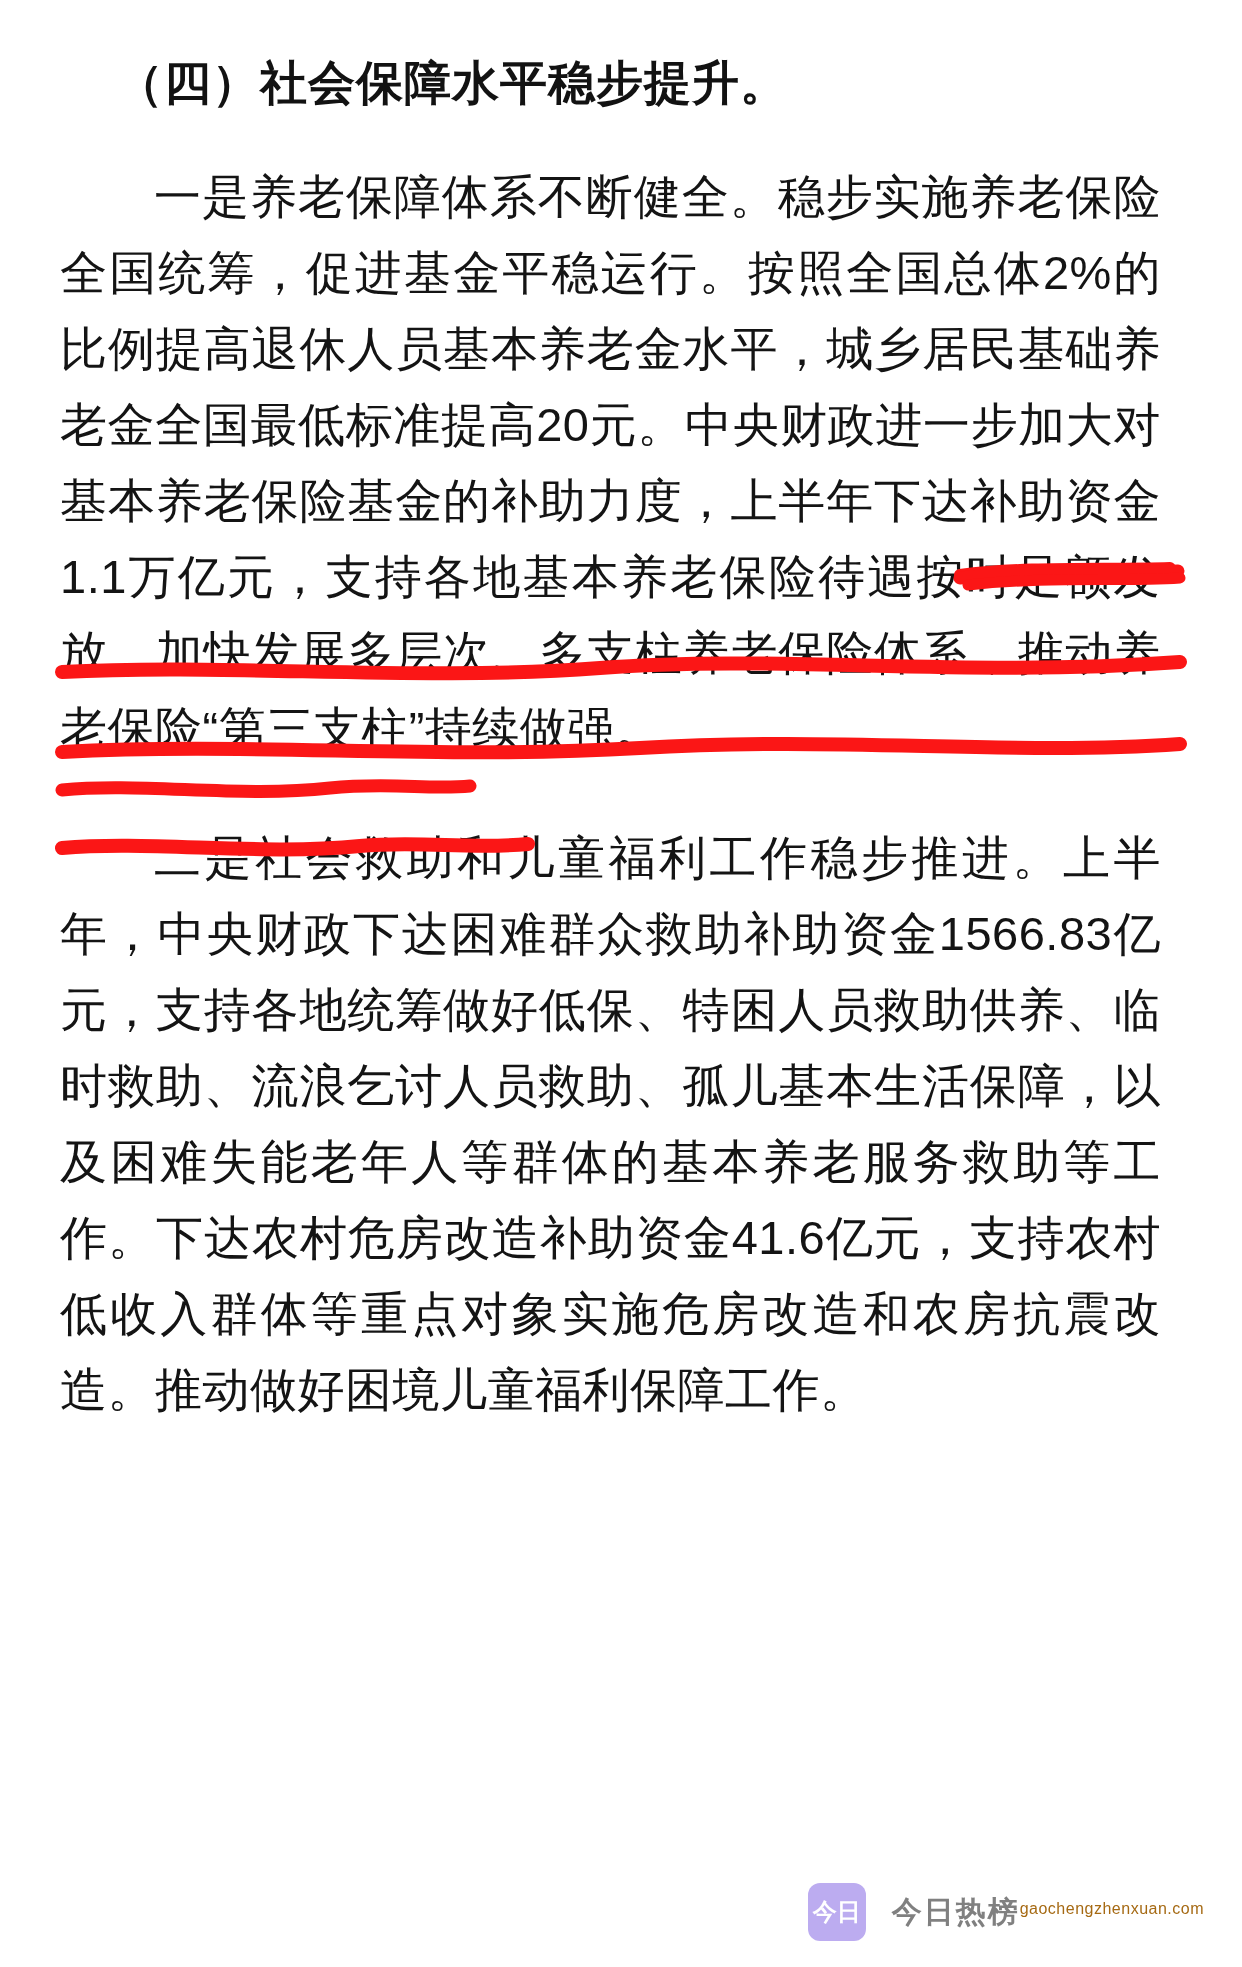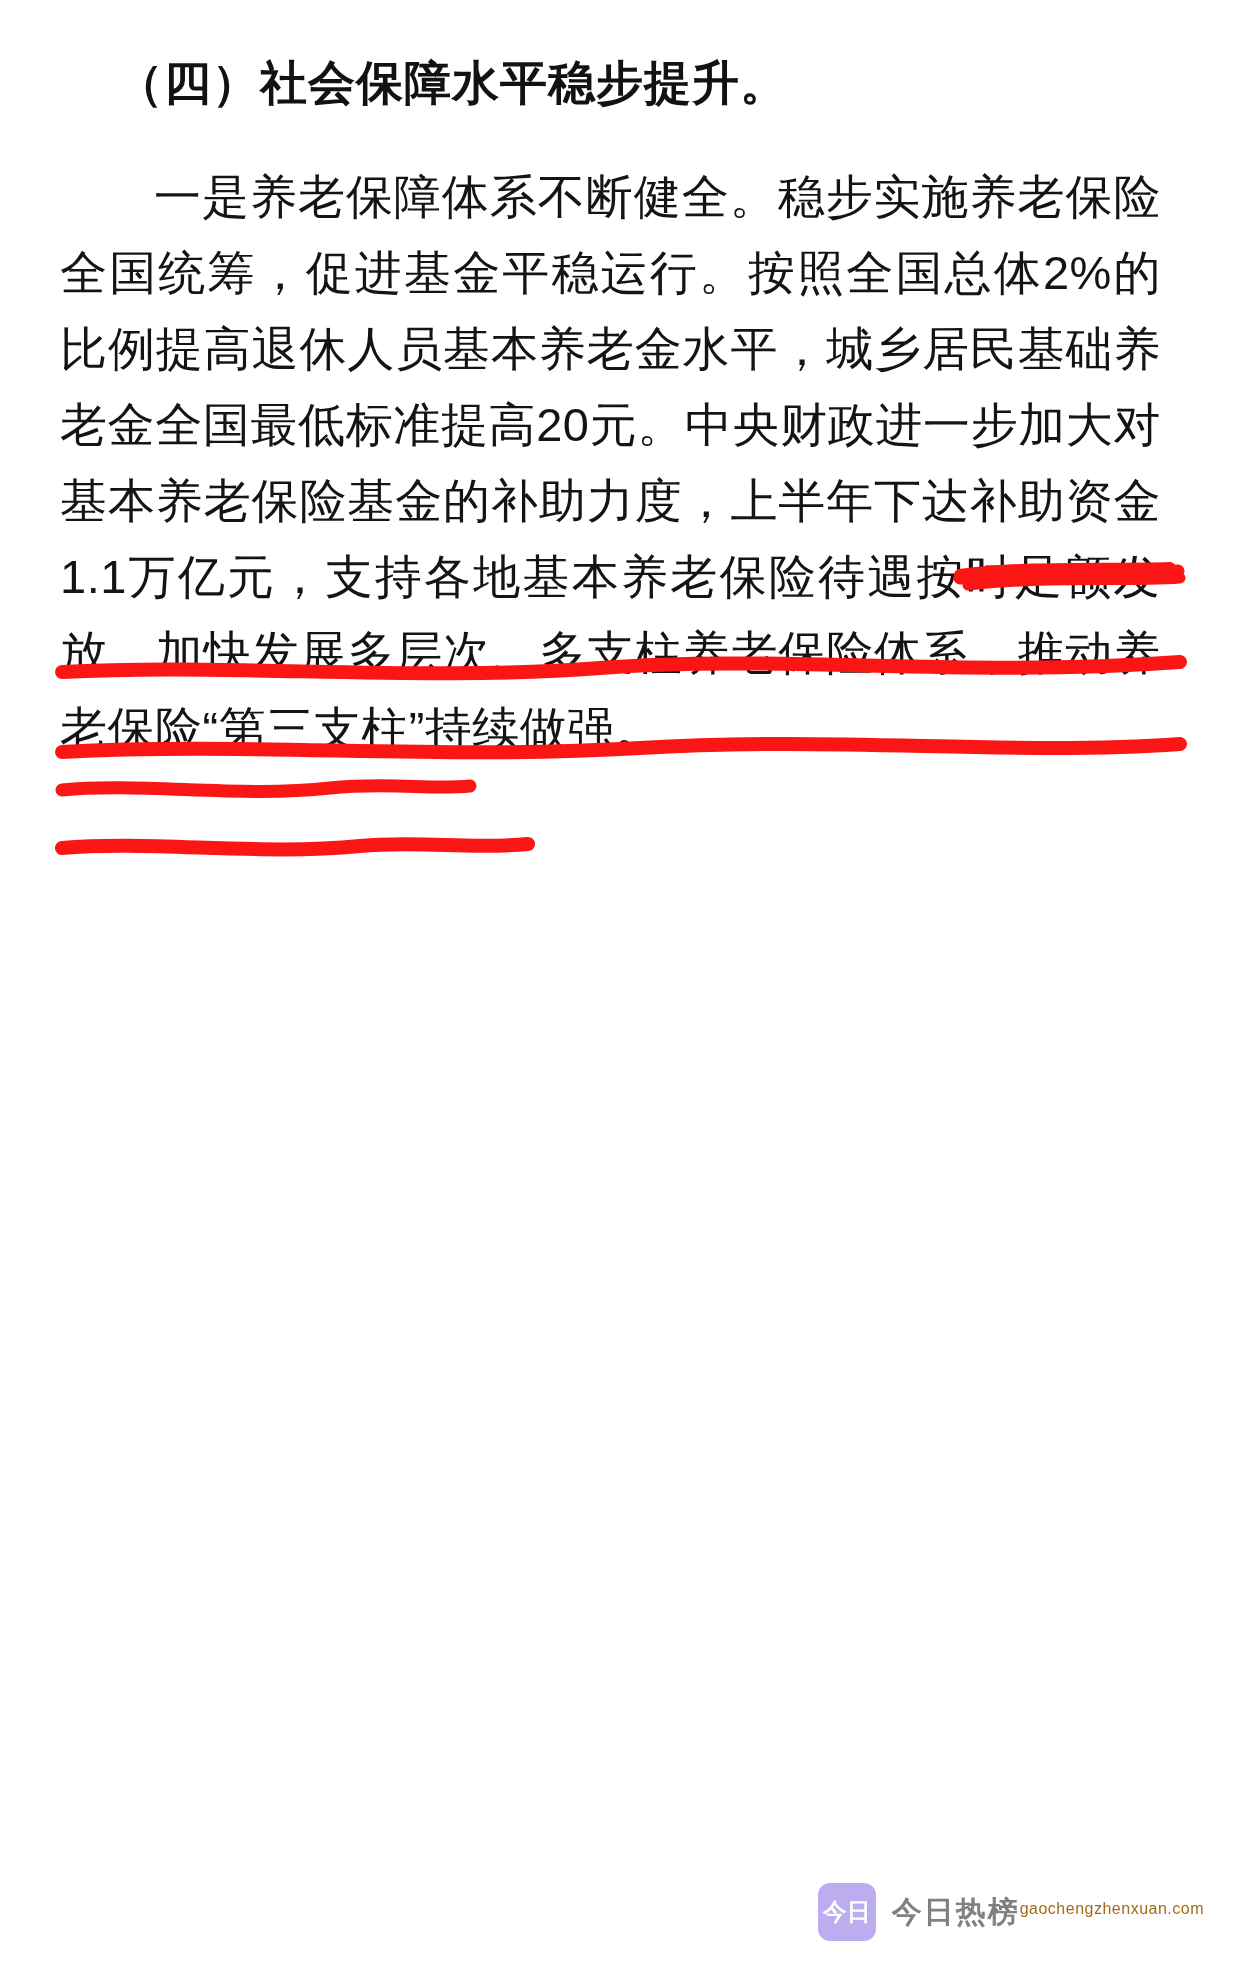--- a/index.html
+++ b/index.html
@@ -51,21 +51,21 @@
     height: 1967px;
     pointer-events: none;
     z-index: 5;
   }
   .watermark {
     position: absolute;
     right: 38px;
     bottom: 26px;
     display: flex;
     align-items: center;
-    gap: 16px;
+    gap: 26px;
     opacity: 0.95;
     z-index: 6;
   }
   .wm-badge {
     width: 58px;
     height: 58px;
     border-radius: 12px;
     background: #b9a8f0;
     color: #ffffff;
     font-size: 24px;
@@ -96,20 +96,21 @@
 </style>
 </head>
 <body>
 
 <div class="page">
 
   <h1 class="doc-heading">（四）社会保障水平稳步提升。</h1>
 
   <p class="doc-para">一是养老保障体系不断健全。稳步实施养老保险全国统筹，促进基金平稳运行。按照全国总体2%的比例提高退休人员基本养老金水平，城乡居民基础养老金全国最低标准提高20元。中央财政进一步加大对基本养老保险基金的补助力度，上半年下达补助资金1.1万亿元，支持各地基本养老保险待遇按时足额发放。加快发展多层次、多支柱养老保险体系，推动养老保险“第三支柱”持续做强。</p>
 
+  <p class="doc-para">二是社会救助和儿童福利工作稳步推进。上半年，中央财政下达困难群众救助补助资金1566.83亿元，支持各地统筹做好低保、特困人员救助供养、临时救助、流浪乞讨人员救助、孤儿基本生活保障，以及困难失能老年人等群体的基本养老服务救助等工作。下达农村危房改造补助资金41.6亿元，支持农村低收入群体等重点对象实施危房改造和农房抗震改造。推动做好困境儿童福利保障工作。</p>
 
   <svg class="marks" viewBox="0 0 1242 1967">
     <g fill="none" stroke="#fb1616" stroke-width="13" stroke-linecap="round">
 
       <path d="M960 575 C1030 566, 1100 570, 1170 568" stroke-width="12"></path>
 
       <path d="M960 578 C1040 570, 1110 574, 1178 571"></path>
 
       <path d="M62 672 C230 663, 420 682, 600 668 C780 654, 960 678, 1180 662" stroke-width="14"></path>
 

